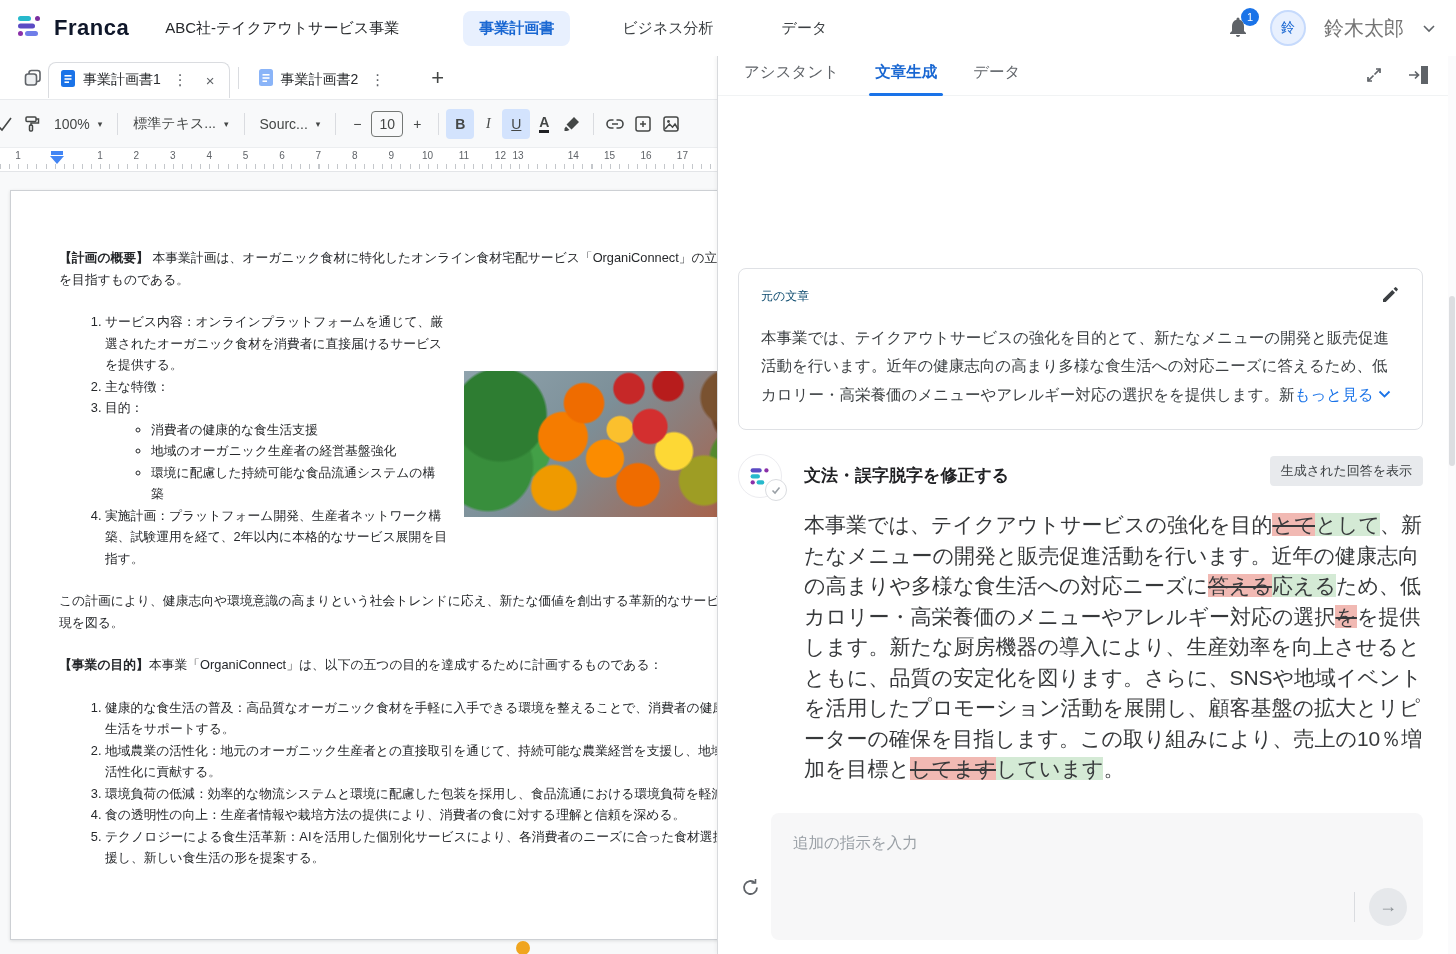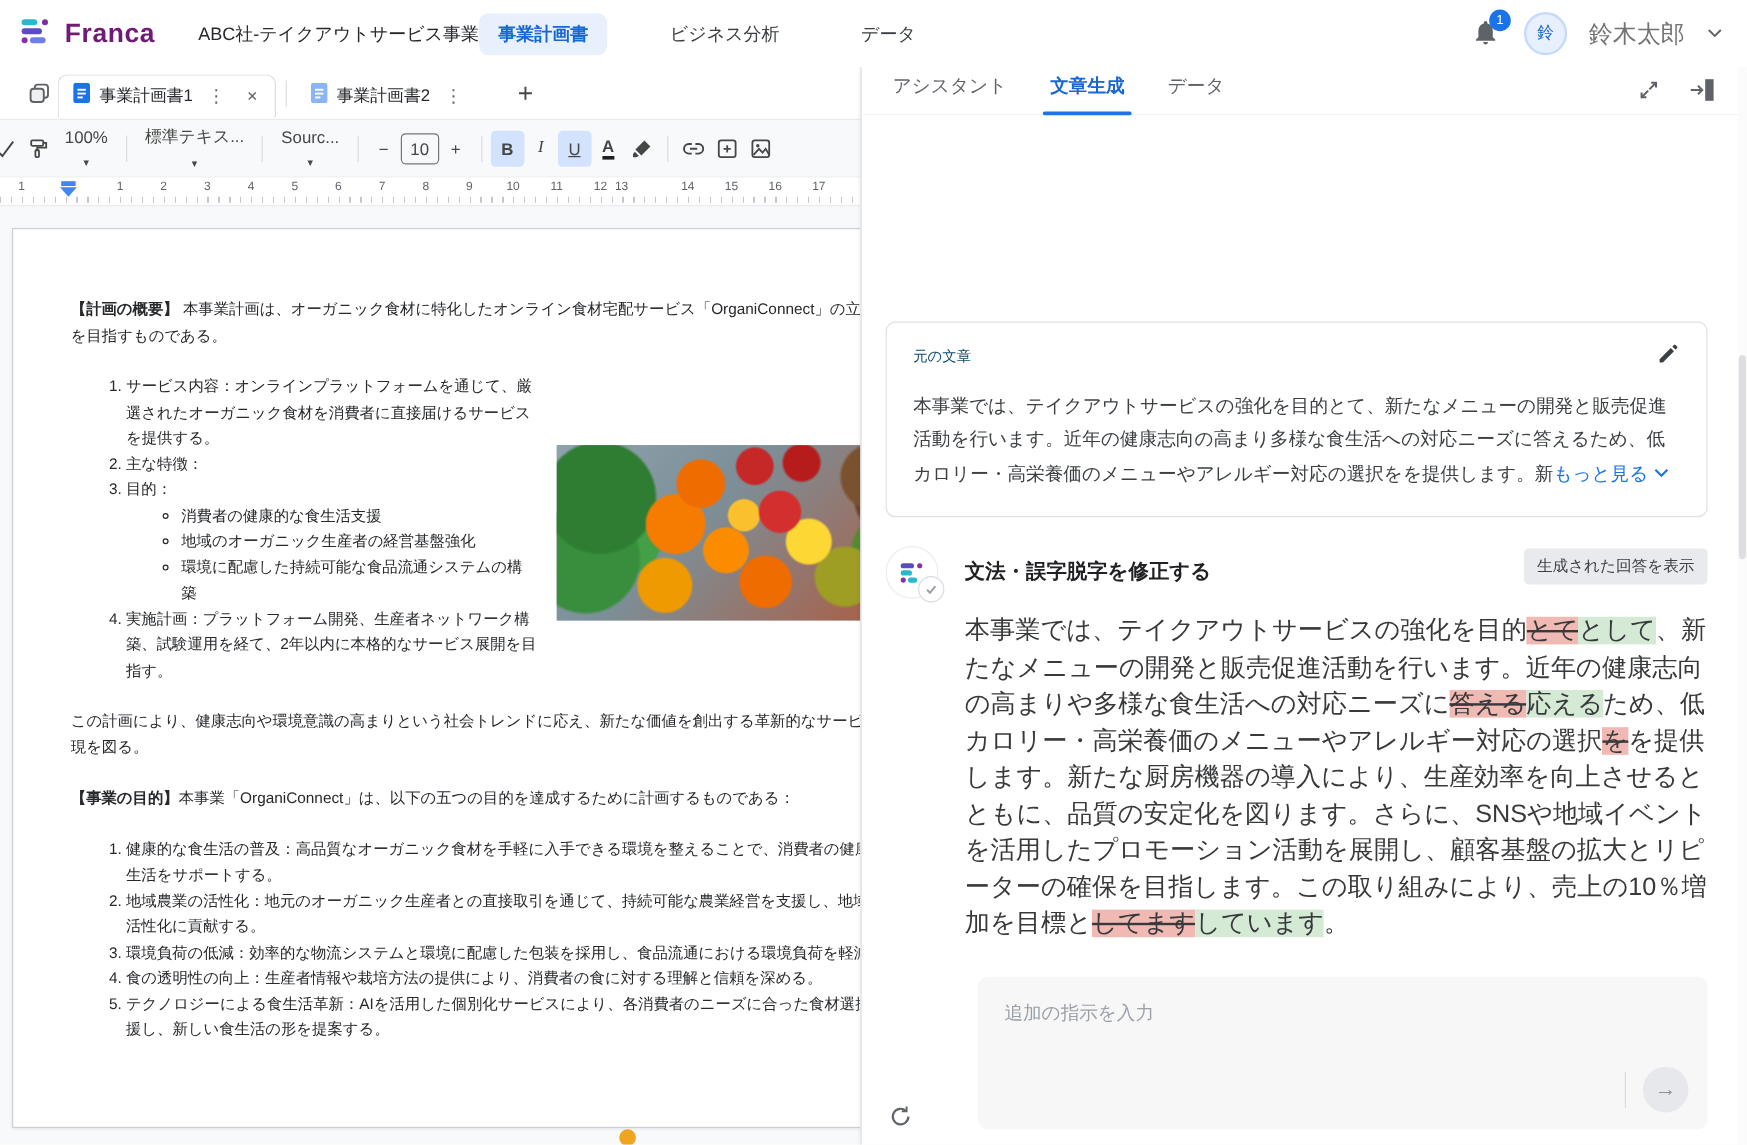--- a/index.html
+++ b/index.html
@@ -2,23 +2,23 @@
 <html><head>
 <meta charset="utf-8">
 <style>
   * { box-sizing: border-box; margin: 0; padding: 0; }
   html,body { width:1456px; height:954px; overflow:hidden;
     font-family:"Liberation Sans","DejaVu Sans",sans-serif; background:#fff; color:#202124; }
 
   
   .navbar { height:56px; display:flex; align-items:center; padding:0 20px 0 16px; background:#fff; position:relative; z-index:5;}
   .brand { display:flex; align-items:center; gap:10px; }
-  .brand-name { font-size:22px; font-weight:bold; color:#701a75; letter-spacing:.5px;}
+  .brand-name { font-size:22px; font-weight:bold; color:#0f172a; letter-spacing:.5px;}
   .proj-title { margin-left:36px; font-size:15px; color:#26282b; }
-  .nav-tabs { display:flex; gap:36px; }
+  .nav-tabs { display:flex; gap:36px; margin-left:64px; }
   .nav-tab { font-size:15px; color:#3c4043; padding:8px 16px; border-radius:8px; cursor:pointer; white-space:nowrap;}
   .nav-tab.active { background:#e8f0fe; color:#1967d2; font-weight:bold; }
   .nav-right { margin-left:auto; display:flex; align-items:center; gap:18px; }
   .bell-wrap { position:relative; width:26px; height:26px; }
   .badge { position:absolute; top:-7px; right:-7px; min-width:18px; height:18px; border-radius:9px;
     background:#1a73e8; color:#fff; font-size:11px; display:flex; align-items:center; justify-content:center; padding:0 4px;}
   .avatar { width:36px; height:36px; border-radius:50%; background:#e8f0fe; border:2px solid #c6dafc;
     color:#1967d2; font-size:14px; display:flex; align-items:center; justify-content:center; }
   .user-name { font-size:20px; color:#737373; }
 
@@ -36,21 +36,21 @@
   .tab-close { color:#5f6368; font-size:15px; padding:0 6px; cursor:pointer;}
   .tab-sep { width:1px; height:22px; background:#dadce0; margin:0 8px;}
   .tab-add { font-size:22px; color:#444746; margin-left:34px; cursor:pointer; }
 
   
   .toolbar { height:48px; background:#f8f9fa; display:flex; align-items:center; padding:0 4px; overflow:hidden; border-bottom:1px solid #eceef0;}
   .tbtn { height:30px; min-width:28px; display:flex; align-items:center; justify-content:center; border-radius:4px;
     color:#444746; font-size:14px; cursor:pointer; padding:0 4px;}
   .tbtn.on { background:#d3e3fd; }
   .tdiv { width:1px; height:22px; background:#dadce0; margin:0 7px; flex:none;}
-  .drop { display:flex; align-items:center; gap:8px; font-size:14px; color:#444746; padding:0 8px; cursor:pointer;flex-direction:column;}
+  .drop { display:flex; align-items:center; gap:8px; font-size:14px; color:#444746; padding:0 8px; cursor:pointer;}
   .caret-dn { font-size:9px; color:#444746; }
   .size-box { width:32px; height:26px; border:1px solid #747775; border-radius:4px; text-align:center;
     font-size:14px; color:#444746; background:transparent; font-family:inherit;}
   .bold-b{font-weight:bold;} .ital-i{font-style:italic; font-family:"Liberation Serif",serif;} .und-u{text-decoration:underline;}
   .color-a{ font-weight:bold; border-bottom:3px solid #202124; line-height:1; padding-bottom:1px;}
 
   
   .ruler { height:24px; background:#fff; position:relative; border-bottom:1px solid #e3e5e8;
     font-size:10px; color:#5f6368; }
   .ruler-ticks { position:absolute; left:0; right:0; bottom:2px; height:5px;
@@ -121,21 +121,21 @@
     position:relative; flex:none; display:flex; align-items:center; justify-content:center;}
   .ai-check { position:absolute; right:-6px; bottom:-4px; width:22px; height:22px; border-radius:50%;
     background:#fff; border:1px solid #dadce0; display:flex; align-items:center; justify-content:center;}
   .resp-title { font-size:17px; font-weight:bold; color:#202124; margin:10px 0 0 22px; }
   .show-btn { margin-left:auto; margin-top:2px; background:#e8eaed; border:none; border-radius:4px;
     padding:6px 11px; font-size:13px; color:#3c4043; cursor:pointer; font-family:inherit; white-space:nowrap;}
   .resp-body { margin:12px 0 0 66px; font-size:21px; line-height:30.5px; color:#37393b; }
   .resp-body del { text-decoration:line-through; background:#f1b9b3; }
   .resp-body ins { text-decoration:none; background:#d4ead5; }
 
-  .input-row { display:flex; margin-top:28px; align-items:flex-end;gap:44px; }
+  .input-row { display:flex; margin-top:28px; align-items:center; }
   .refresh-btn { margin:22px 10px 0 2px; cursor:pointer; flex:none; display:flex;}
   .input-box { flex:1; background:#f7f7f8; border-radius:8px; height:127px; position:relative; }
   .input-box textarea { width:100%; height:72px; background:transparent; border:none; resize:none; outline:none;
     padding:20px 22px; font-size:15.5px; color:#3c4043; font-family:inherit;}
   .input-box textarea::placeholder { color:#9aa0a6; }
   .send-area { position:absolute; right:16px; bottom:14px; display:flex; align-items:center; gap:14px;}
   .send-div { width:1px; height:30px; background:#dadce0; }
   .send-btn { width:38px; height:38px; border-radius:50%; background:#e6e8eb; border:none; cursor:pointer;
     display:flex; align-items:center; justify-content:center; font-size:18px; color:#8a8f94;}
   .hint { text-align:right; margin-top:14px; font-size:13px; color:#9aa0a6; }

